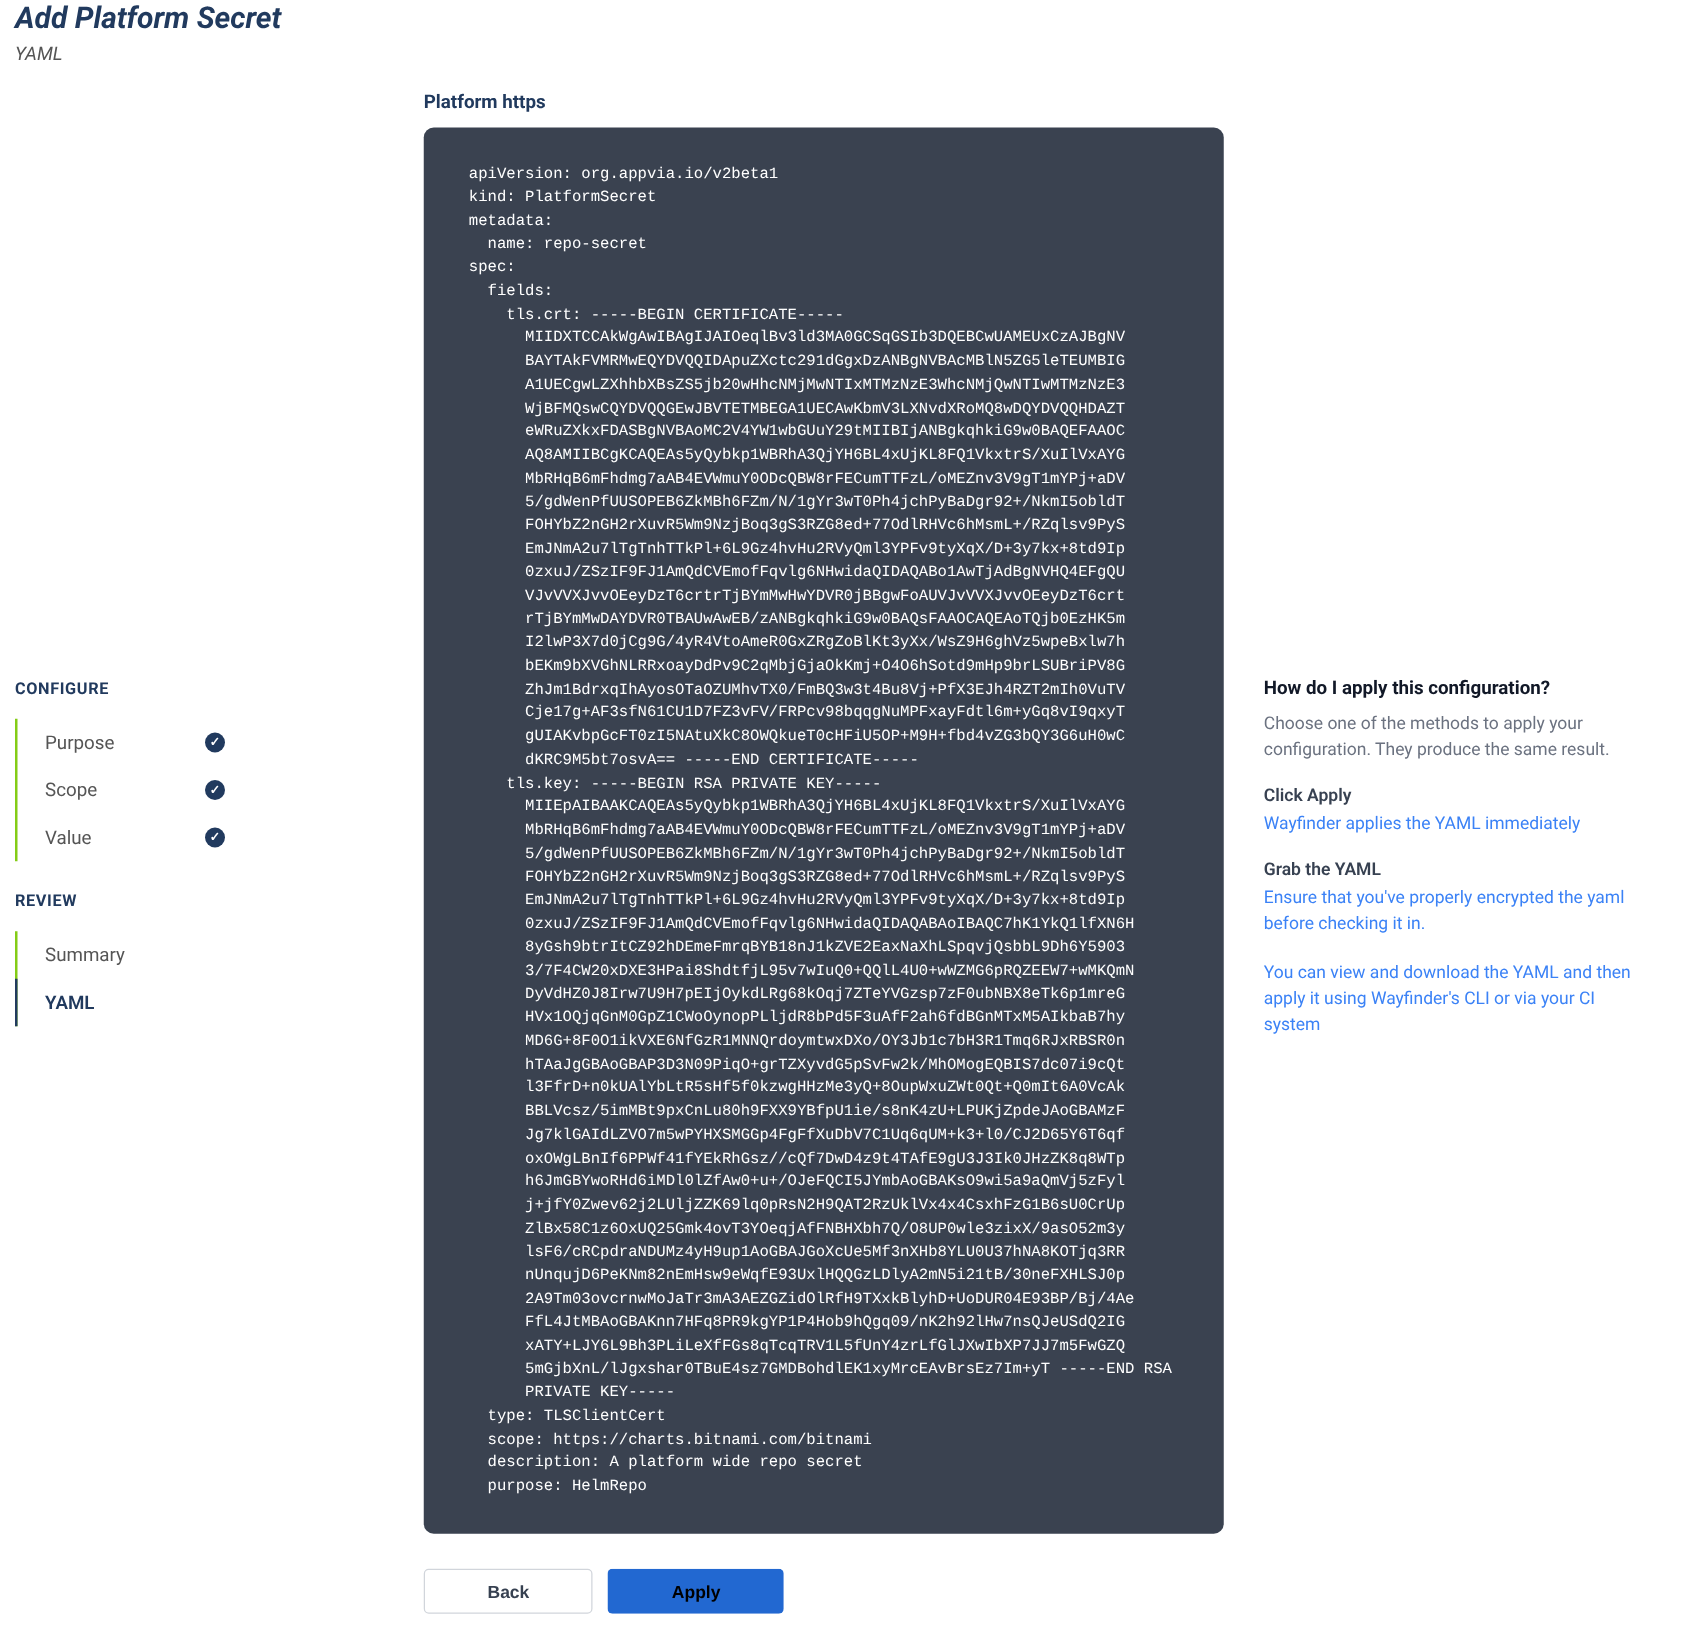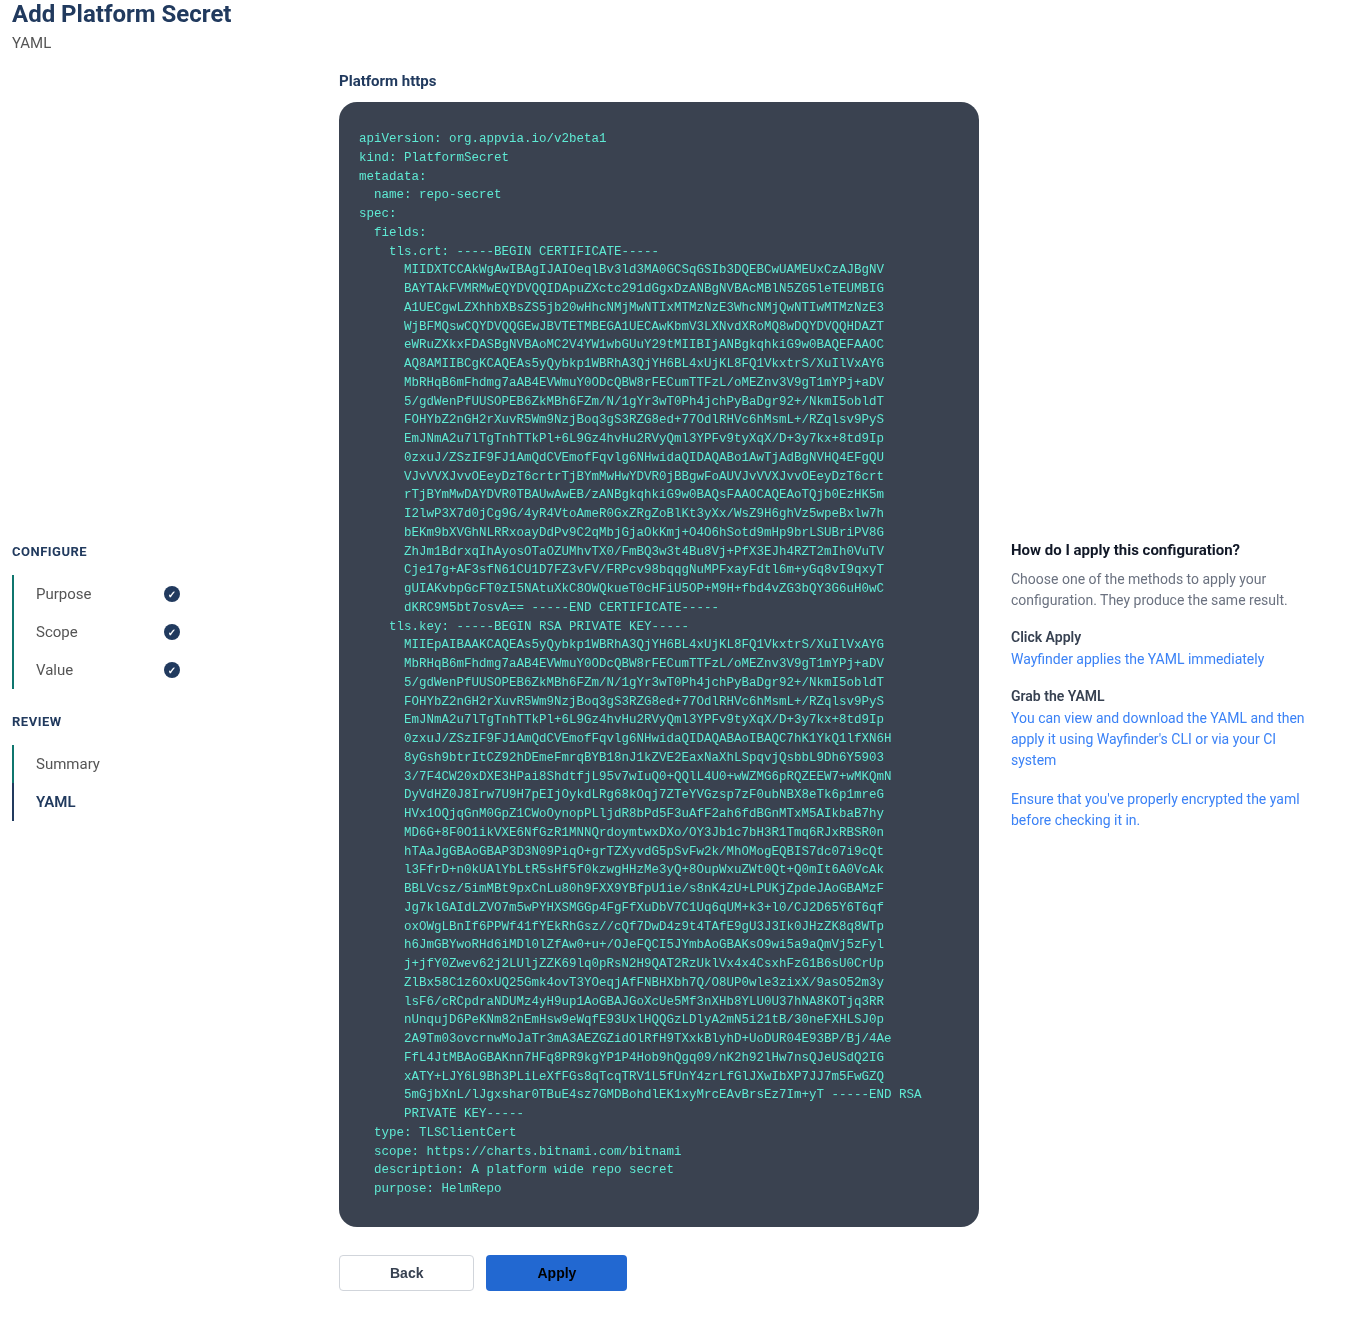--- a/index.html
+++ b/index.html
@@ -11,20 +11,21 @@
       font-family: -apple-system, BlinkMacSystemFont, "Segoe UI", Roboto, "Helvetica Neue", Arial, sans-serif;
       background: #ffffff;
       color: #333333;
       font-size: 14px;
     }
     .page {
       padding: 0 12px;
     }
     .header {
       padding: 0 0 20px 0;
+      font-style: italic;
     }
     .page-title {
       font-size: 24px;
       font-weight: 700;
       color: #213a5e;
       margin-bottom: 6px;
     }
     .page-subtitle {
       font-size: 15px;
       color: #555555;
@@ -40,21 +41,21 @@
     }
     .sidebar-section-title {
       font-size: 13px;
       font-weight: 700;
       color: #213a5e;
       letter-spacing: 0.5px;
       margin-bottom: 8px;
       padding-bottom: 8px;
     }
     .sidebar-items {
-      border-left: 2px solid #0f766e;
+      border-left: 2px solid #84cc16;
       margin-bottom: 25px;
     }
     .sidebar-item {
       display: flex;
       align-items: center;
       justify-content: space-between;
       padding: 10px 14px 10px 22px;
       cursor: pointer;
       font-size: 15px;
       color: #555;
@@ -95,23 +96,23 @@
       max-width: 640px;
     }
     .main-title {
       font-size: 15px;
       font-weight: 700;
       color: #213a5e;
       margin-bottom: 12px;
     }
     .yaml-block {
       background: #3a4250;
-      color: #5eead4;
-      border-radius: 18px;
-      padding: 28px 20px;
+      color: #ffffff;
+      border-radius: 8px;
+      padding: 28px 36px;
       font-family: "SFMono-Regular", Consolas, "Liberation Mono", Menlo, monospace;
       font-size: 12.5px;
       line-height: 1.5;
       white-space: pre-wrap;
       word-break: break-all;
       overflow-x: auto;
     }
     .button-row {
       display: flex;
       gap: 12px;
@@ -269,18 +270,18 @@
     </div>
 
     <div class="right-panel">
       <div class="right-title">How do I apply this configuration?</div>
       <div class="right-text">Choose one of the methods to apply your configuration. They produce the same result.</div>
 
       <div class="right-subtitle">Click Apply</div>
       <div class="right-sub-text">Wayfinder applies the YAML immediately</div>
 
       <div class="right-subtitle">Grab the YAML</div>
+      <div class="right-sub-text">Ensure that you've properly encrypted the yaml before checking it in.</div>
+
       <div class="right-sub-text">You can view and download the YAML and then apply it using Wayfinder's CLI or via your CI system</div>
-
-      <div class="right-sub-text">Ensure that you've properly encrypted the yaml before checking it in.</div>
     </div>
   </div>
 </div>
 
 </body></html>

